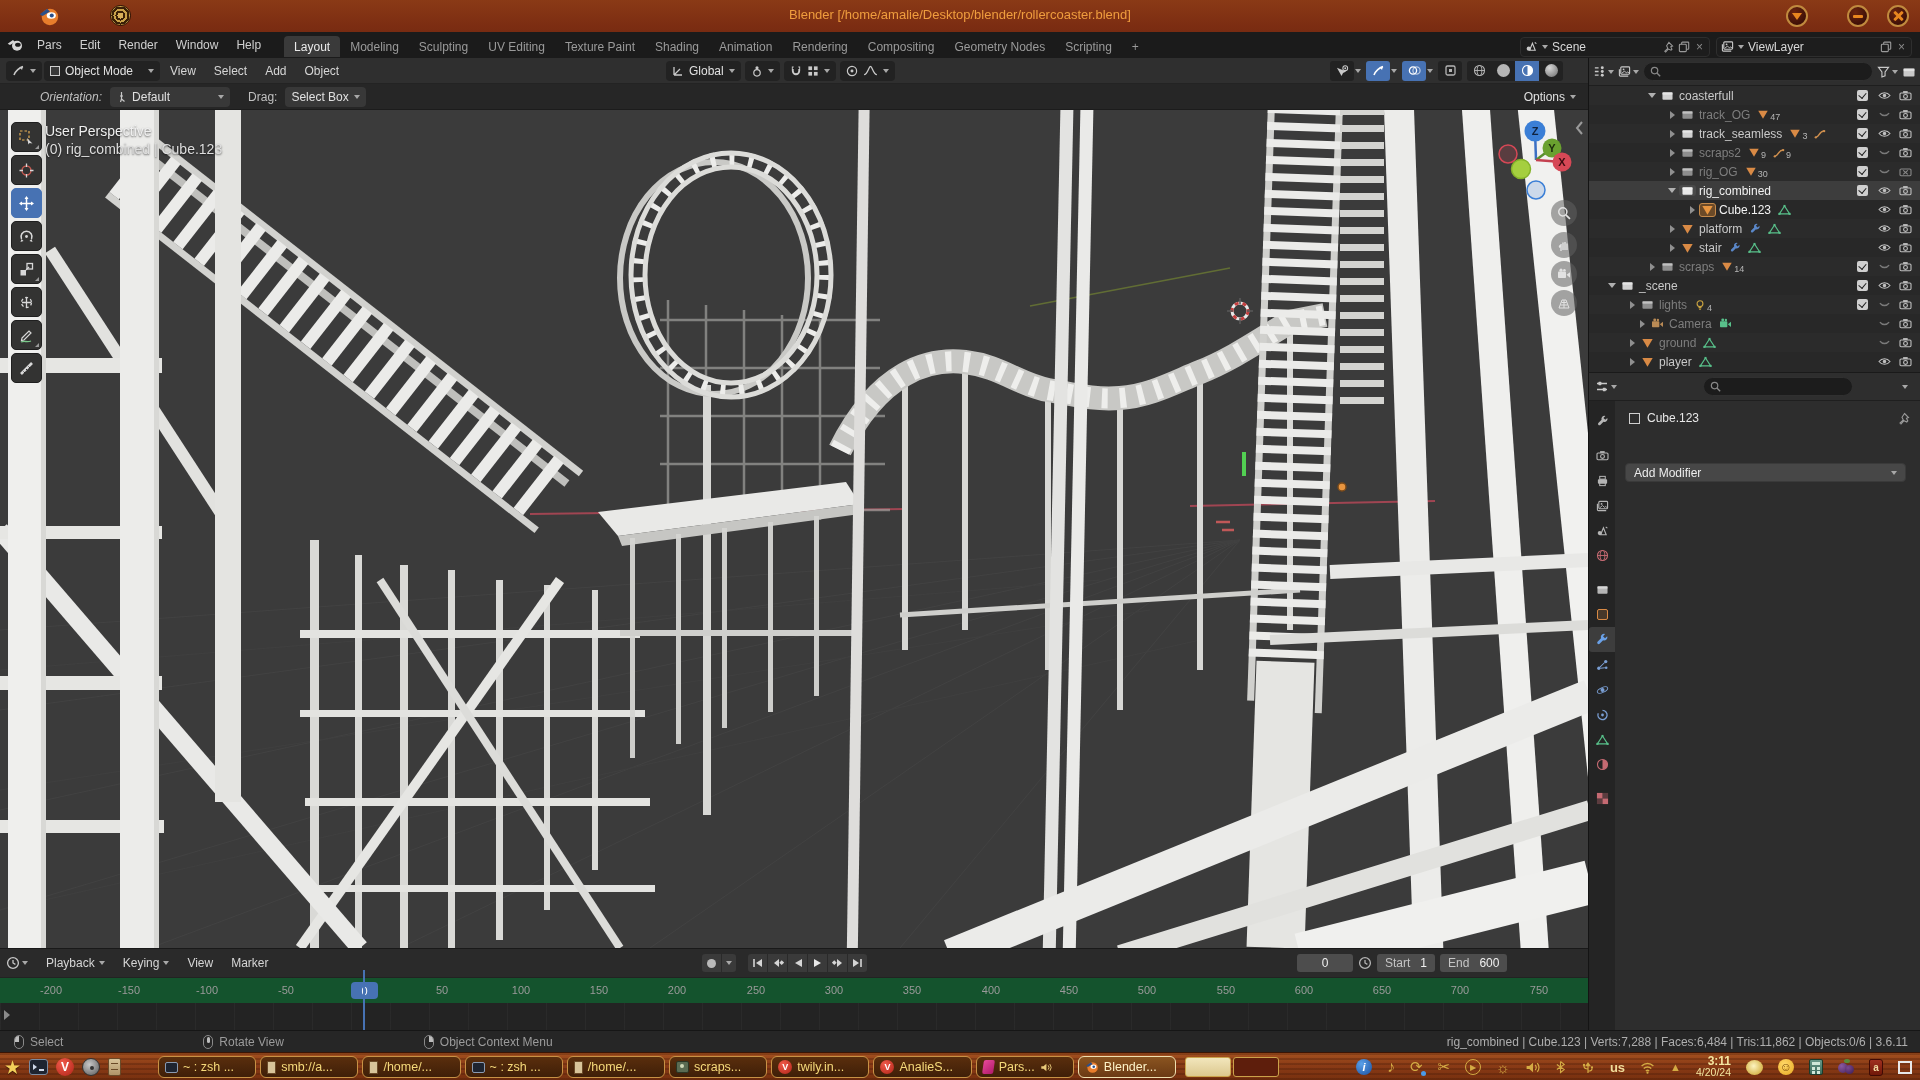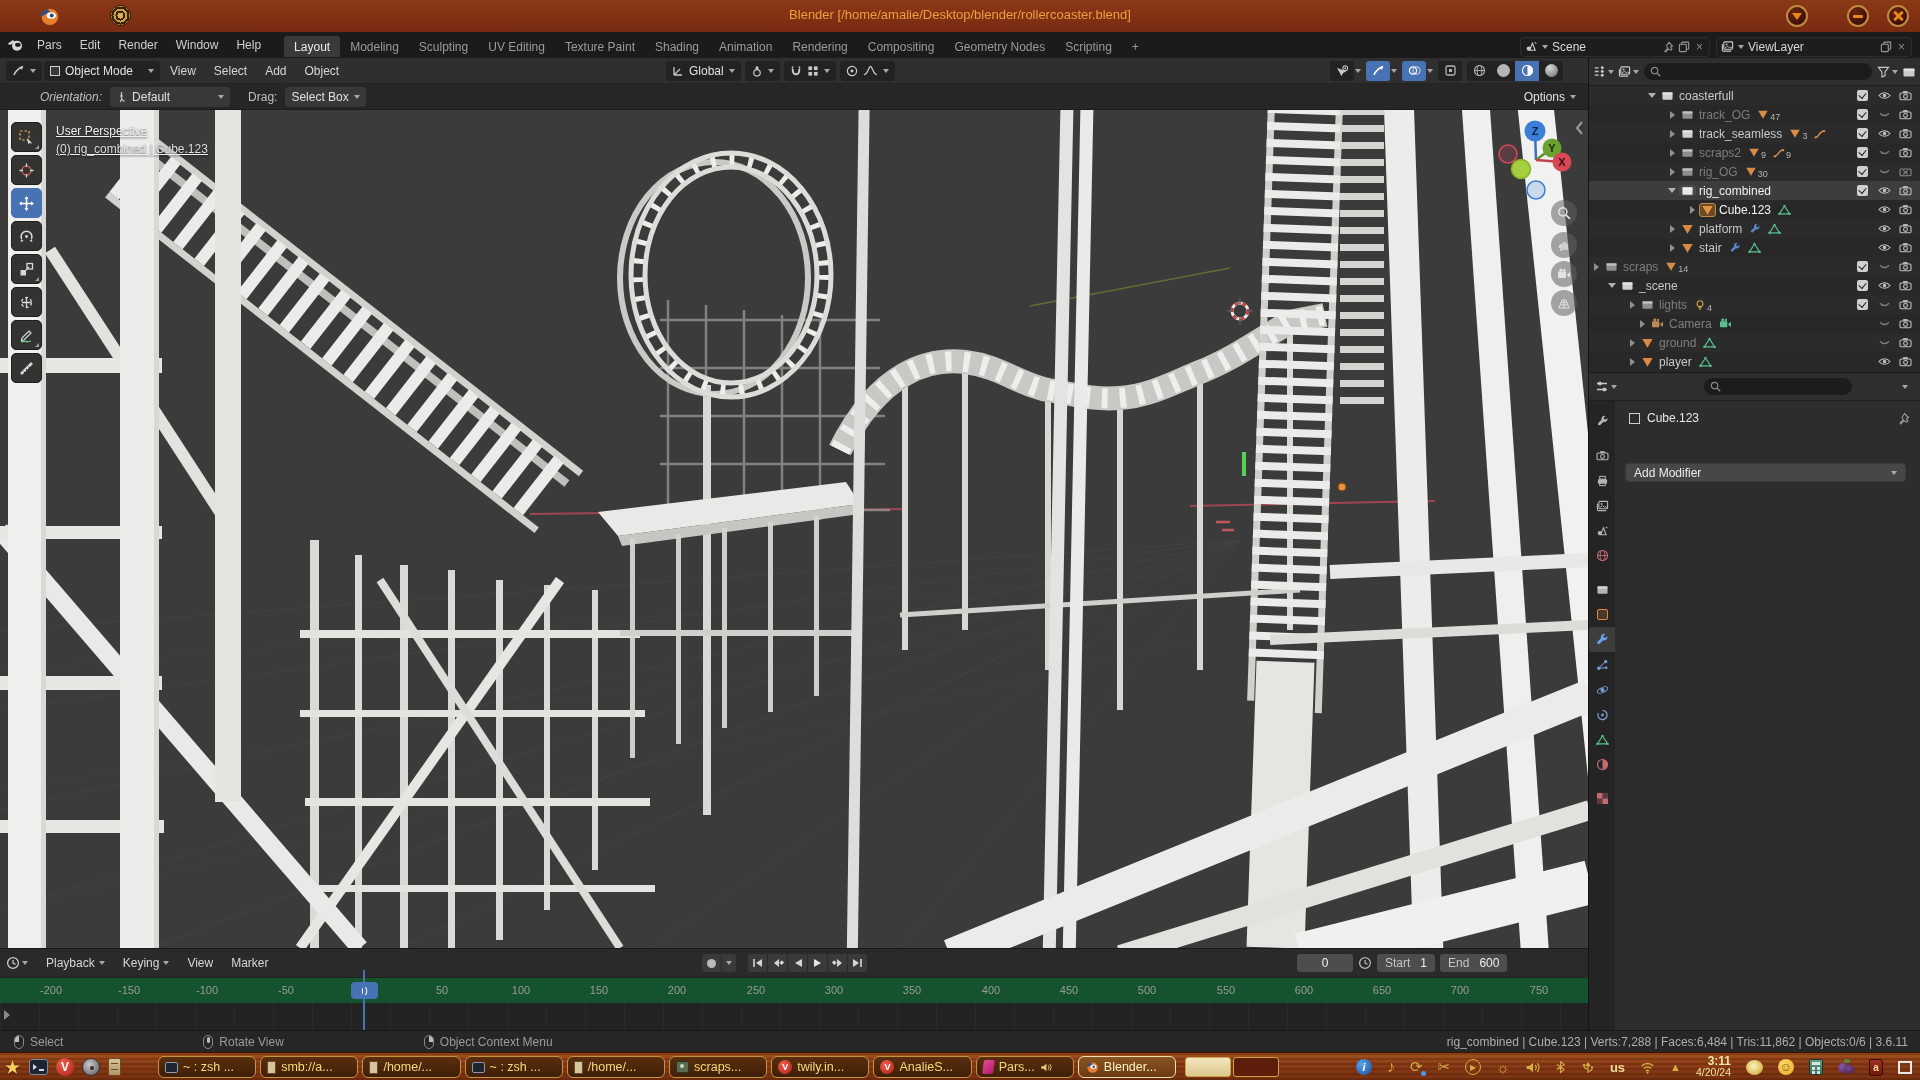--- a/index.html
+++ b/index.html
@@ -43,21 +43,21 @@
   .hdr-menu { padding:0 8px; color:#d6d6d6; }
   .tog { width:24px; height:20px; border-radius:3px; display:flex; align-items:center; justify-content:center; background:#222; }
   .tog.on { background:#4772b3; }
   .shadegrp { display:flex; background:#222; border-radius:3px; overflow:hidden; }
   .shadegrp .tog { border-radius:0; background:transparent; }
   .shadegrp .tog.on { background:#4772b3; }
   .sph { width:13px; height:13px; border-radius:50%; }
 
   
   #canvas { position:absolute; left:0; top:110px; width:1588px; height:838px; background:#3b3b3b; overflow:hidden;}
-  #vp-overlay-text { position:absolute; left:56px; top:12px; color:#efefef; font-size:12px; text-shadow:0 1px 2px rgba(0,0,0,.6); line-height:18px;text-decoration:underline;}
+  #vp-overlay-text { position:absolute; left:45px; top:12px; color:#efefef; font-size:14px; text-shadow:0 1px 2px rgba(0,0,0,.6); line-height:18px;}
   #toolbar { position:absolute; left:11px; top:12px; width:31px; display:flex; flex-direction:column; gap:3px; }
   .tbtn { width:31px; height:30px; background:rgba(40,40,40,.95); border:1px solid #1f1f1f; border-radius:5px;
     display:flex; align-items:center; justify-content:center; position:relative; }
   .tbtn.on { background:#4772b3; border-color:#4772b3; }
   .tbtn.sub::after { content:""; position:absolute; right:2px; bottom:2px; width:0; height:0;
     border-left:4px solid transparent; border-bottom:4px solid #9a9a9a; }
   .navbtn { position:absolute; width:26px; height:26px; border-radius:50%; background:rgba(96,96,96,.55);
     display:flex; align-items:center; justify-content:center; }
 
   
@@ -1099,21 +1099,21 @@
         <svg width="13" height="11" color="#c0c0c0">
           <use href="#i-eye"></use>
         </svg>
       </span>
     <span class="rctl" style="right:7px">
         <svg width="13" height="11" color="#c0c0c0">
           <use href="#i-cam"></use>
         </svg>
       </span>
   </div>
-  <div class="orow alt" style="">
+  <div class="orow alt" style="padding-left:56px">
     <span class="tw">
         <span class="r"></span>
       </span>
     <span class="oicon">
         <svg width="13" height="11" color="#8e8e8e">
           <use href="#i-coll"></use>
         </svg>
       </span>
     <span class="olabel gray">scraps</span>
     <span class="badge">

